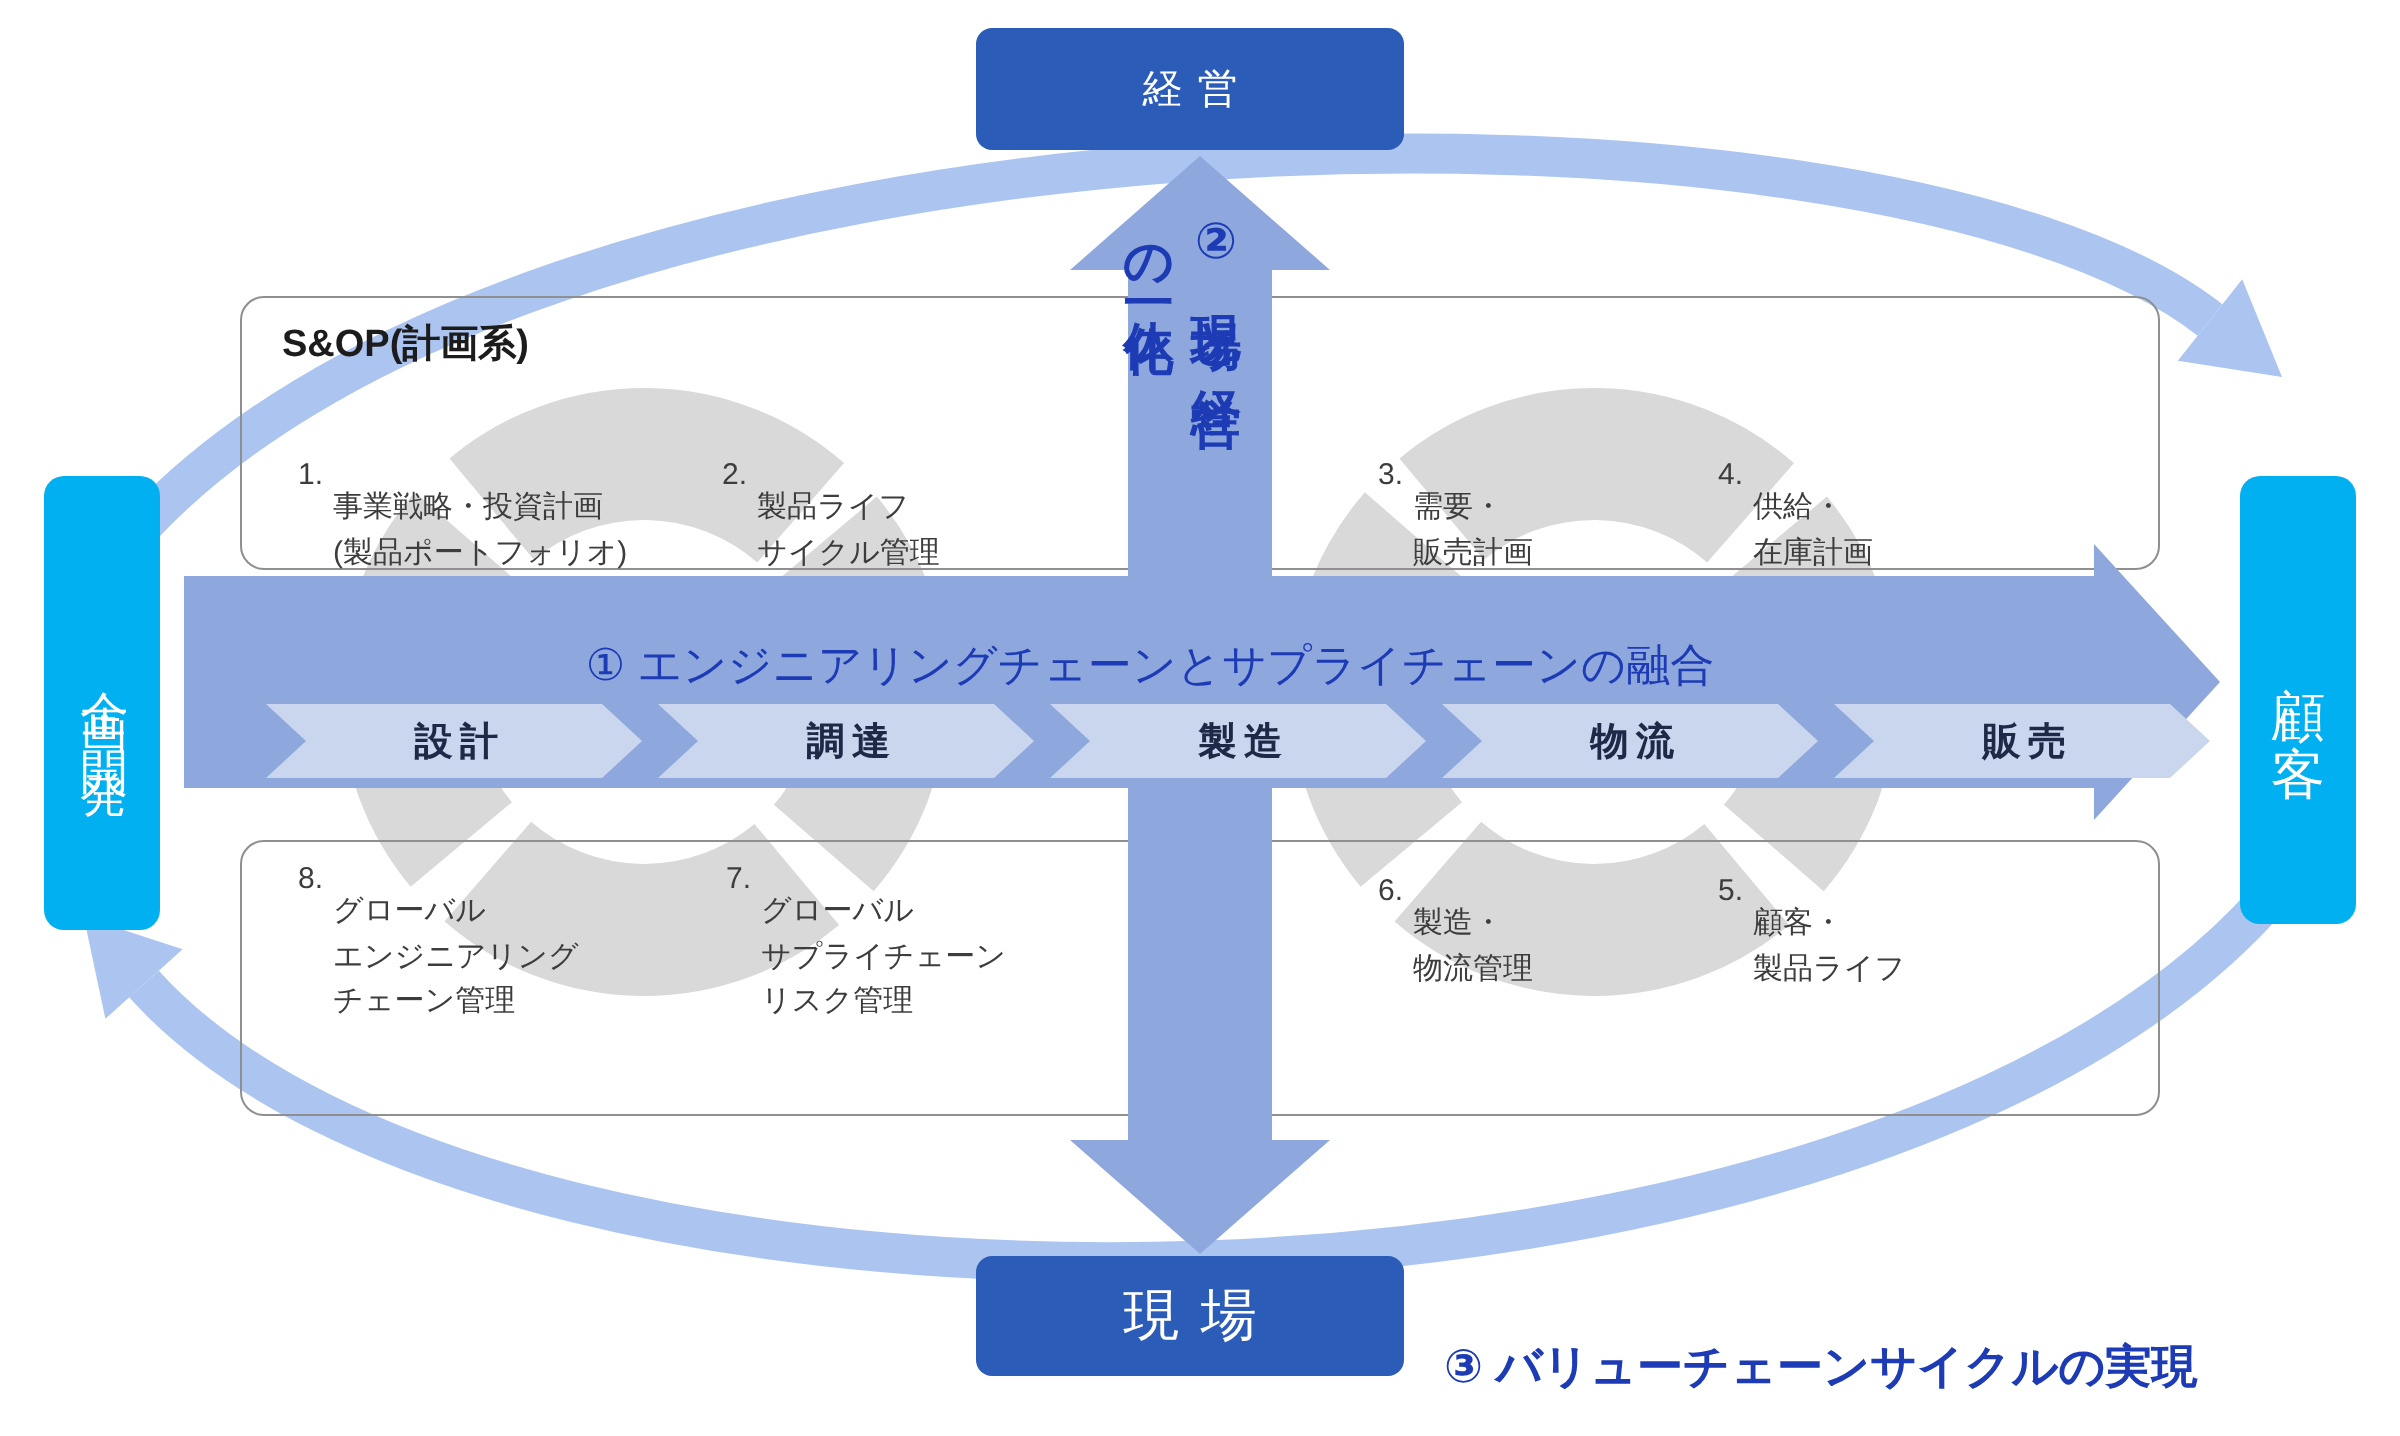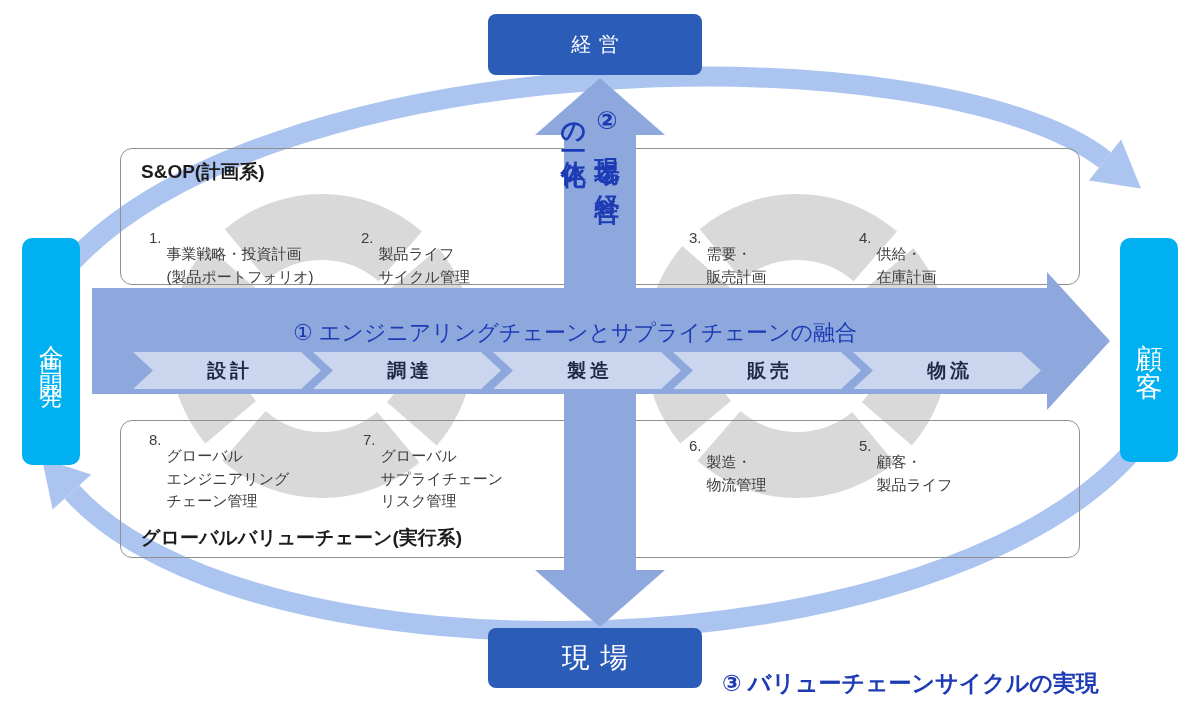--- a/index.html
+++ b/index.html
@@ -29,21 +29,21 @@
   }
   .h-arrow{
     position:absolute;left:92px;top:272px;width:1018px;height:138px;z-index:3;
     background:var(--arrow-fill,#8ea8de);
     clip-path:polygon(0 16px,955px 16px,955px 0,1018px 69px,955px 138px,955px 122px,0 122px);
   }
   .flow-title{
     position:absolute;left:95px;top:318px;width:960px;z-index:4;text-align:center;
     font-size:22px;font-weight:normal;color:var(--accent-text,#1d3bb4);white-space:nowrap;
   }
-  .chevron-row{position:absolute;left:133px;top:352px;height:37px;display:flex;z-index:4;}
+  .chevron-row{position:absolute;left:133px;top:352px;height:37px;display:flex;z-index:4;gap:16px;}
   .chevron{
     width:188px;height:37px;margin-right:-8px;display:flex;align-items:center;justify-content:center;
     background:var(--chevron-fill,#cad6ee);color:#1e2947;font-size:19px;font-weight:600;
     clip-path:polygon(0 0,168px 0,188px 50%,168px 100%,0 100%,20px 50%);
     padding-left:6px;box-sizing:border-box;letter-spacing:0.2em;
   }
 
   
   .badge{position:absolute;display:flex;align-items:center;justify-content:center;color:#fff;z-index:5;}
   .badge-top{left:488px;top:14px;width:214px;height:61px;background:var(--navy-badge,#2b5cb8);border-radius:8px;
@@ -101,21 +101,20 @@
 販売計画</span>
     </div>
     <div class="item" style="left:738px;top:78px;">
       <span class="item-num">4.</span>
       <span class="item-body">供給・
 在庫計画</span>
     </div>
   </div>
 
   <div class="box box-bottom">
-    <div class="box-title">グローバルバリューチェーン(実行系)</div>
     <div class="item" style="left:28px;top:8px;">
       <span class="item-num">8.</span>
       <span class="item-body">グローバル
 エンジニアリング
 チェーン管理</span>
     </div>
     <div class="item" style="left:242px;top:8px;">
       <span class="item-num">7.</span>
       <span class="item-body">グローバル
 サプライチェーン
@@ -135,22 +134,22 @@
 
   <div class="v-arrow"></div>
 
   <div class="h-arrow"></div>
   <div class="flow-title">① エンジニアリングチェーンとサプライチェーンの融合</div>
 
   <div class="chevron-row">
     <div class="chevron">設計</div>
     <div class="chevron">調達</div>
     <div class="chevron">製造</div>
+    <div class="chevron">物流</div>
     <div class="chevron">販売</div>
-    <div class="chevron">物流</div>
   </div>
 
   <div class="badge badge-top">経営</div>
   <div class="badge badge-bottom">現場</div>
   <div class="badge badge-left">
     <span class="v-text">企画・開発</span>
   </div>
   <div class="badge badge-right">
     <span class="v-text">顧客</span>
   </div>

